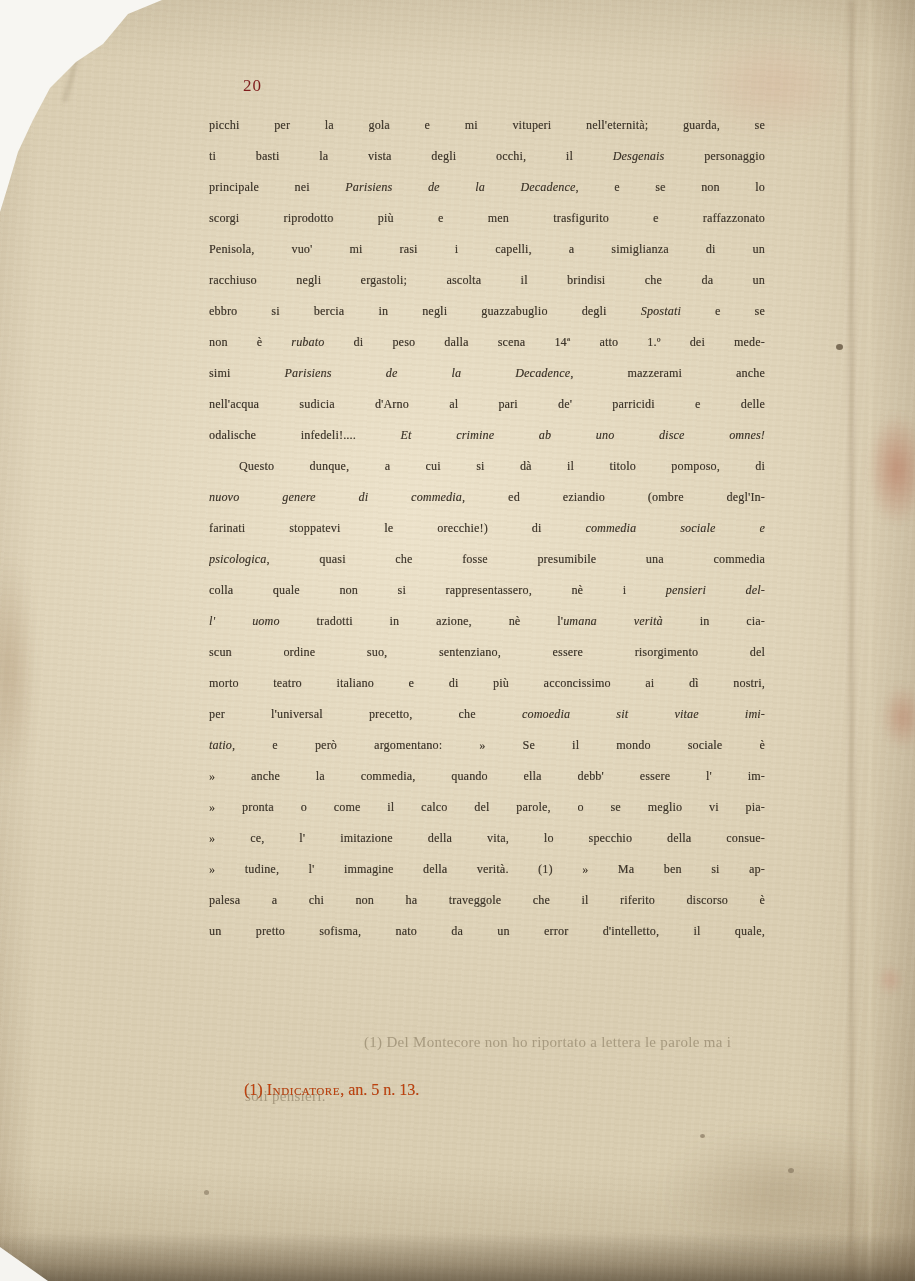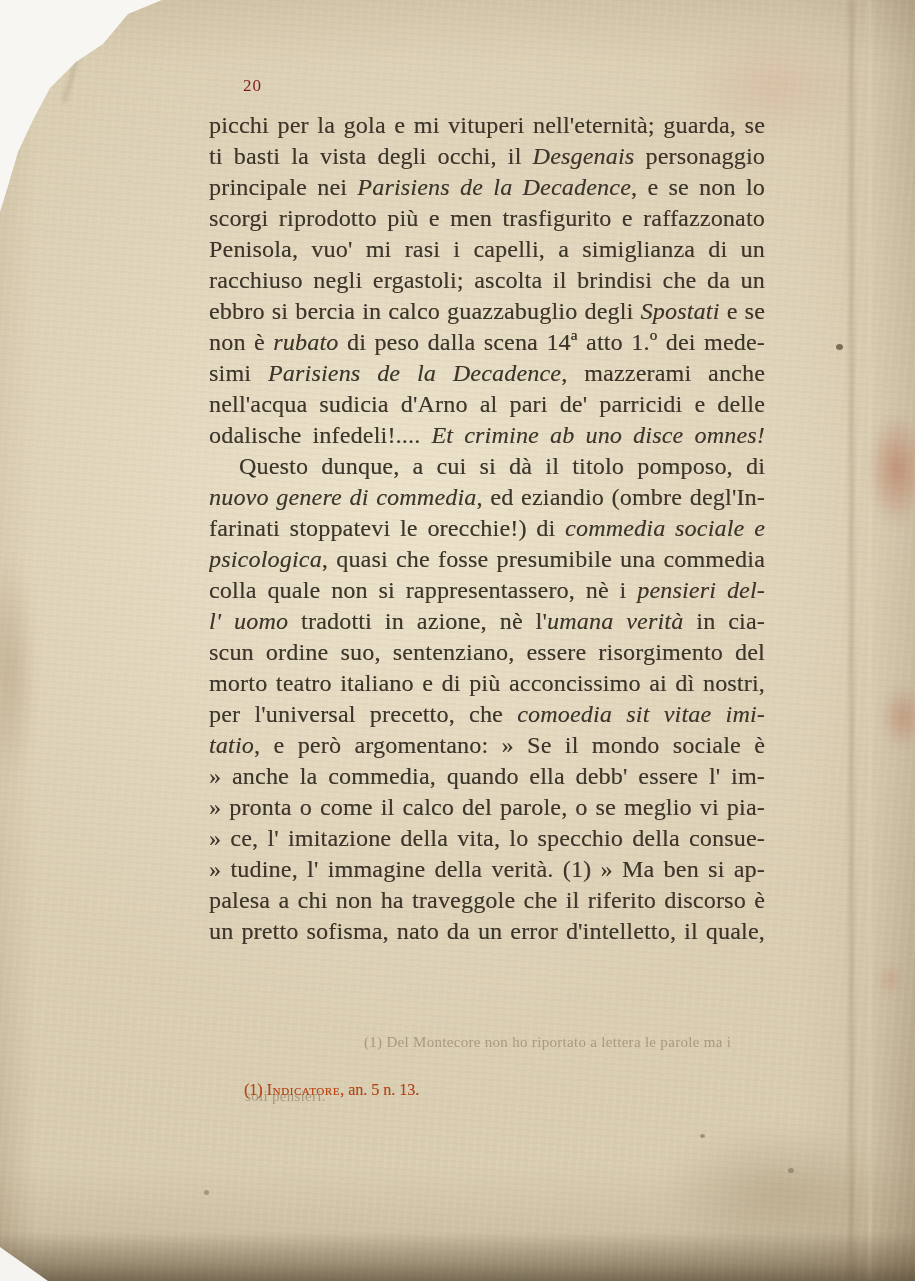--- a/index.html
+++ b/index.html
@@ -65,21 +65,21 @@
   .speck-3 { left:788px; top:1168px; width:6px; height:5px; background:rgba(74,58,38,0.35); }
   .speck-4 { left:204px; top:1190px; width:5px; height:5px; background:rgba(74,58,38,0.35); }
 
   
   .pagenum {
     position:absolute; left:243px; top:76px;
     font-size:17px; letter-spacing:1px; color:#7f1d1d;
   }
   .textblock {
     position:absolute; left:209px; top:110px; width:556px;
-    font-size:24px; line-height:31px; color:#3d352a;
+    font-size:12px; line-height:31px; color:#3d352a;
     letter-spacing:0.2px;
     text-shadow:0.3px 0.3px 0.6px rgba(61,53,42,0.45);
   }
   .line {
     text-align:justify; text-align-last:justify; text-justify:inter-word;
     height:31px; overflow:hidden;
   }
   .indent { text-indent:30px; }
   .it { font-style:italic; }
   .sc { font-variant:small-caps; letter-spacing:0.6px; }
@@ -124,21 +124,21 @@
   <div class="pagenum">20</div>
 
   <div class="textblock">
       <div class="para">
         <div class="line"><span>picchi per la gola e mi vituperi nell'eternità; guarda, se</span></div>
         <div class="line"><span>ti basti la vista degli occhi, il </span><span class="it">Desgenais</span><span> personaggio</span></div>
         <div class="line"><span>principale nei </span><span class="it">Parisiens de la Decadence</span><span>, e se non lo</span></div>
         <div class="line"><span>scorgi riprodotto più e men trasfigurito e raffazzonato</span></div>
         <div class="line"><span>Penisola, vuo' mi rasi i capelli, a simiglianza di un</span></div>
         <div class="line"><span>racchiuso negli ergastoli; ascolta il brindisi che da un</span></div>
-        <div class="line"><span>ebbro si bercia in calco guazzabuglio degli </span><span class="it">Spostati</span><span> e se</span></div>
+        <div class="line"><span>ebbro si bercia in negli guazzabuglio degli </span><span class="it">Spostati</span><span> e se</span></div>
         <div class="line"><span>non è </span><span class="it">rubato</span><span> di peso dalla scena 14ª atto 1.º dei mede-</span></div>
         <div class="line"><span>simi </span><span class="it">Parisiens de la Decadence</span><span>, mazzerami anche</span></div>
         <div class="line"><span>nell'acqua sudicia d'Arno al pari de' parricidi e delle</span></div>
         <div class="line"><span>odalische infedeli!.... </span><span class="it">Et crimine ab uno disce omnes!</span></div>
       </div>
       <div class="para">
         <div class="line indent"><span>Questo dunque, a cui si dà il titolo pomposo, di</span></div>
         <div class="line"><span class="it">nuovo genere di commedia</span><span>, ed eziandio (ombre degl'In-</span></div>
         <div class="line"><span>farinati stoppatevi le orecchie!) di </span><span class="it">commedia sociale e</span></div>
         <div class="line"><span class="it">psicologica</span><span>, quasi che fosse presumibile una commedia</span></div>

